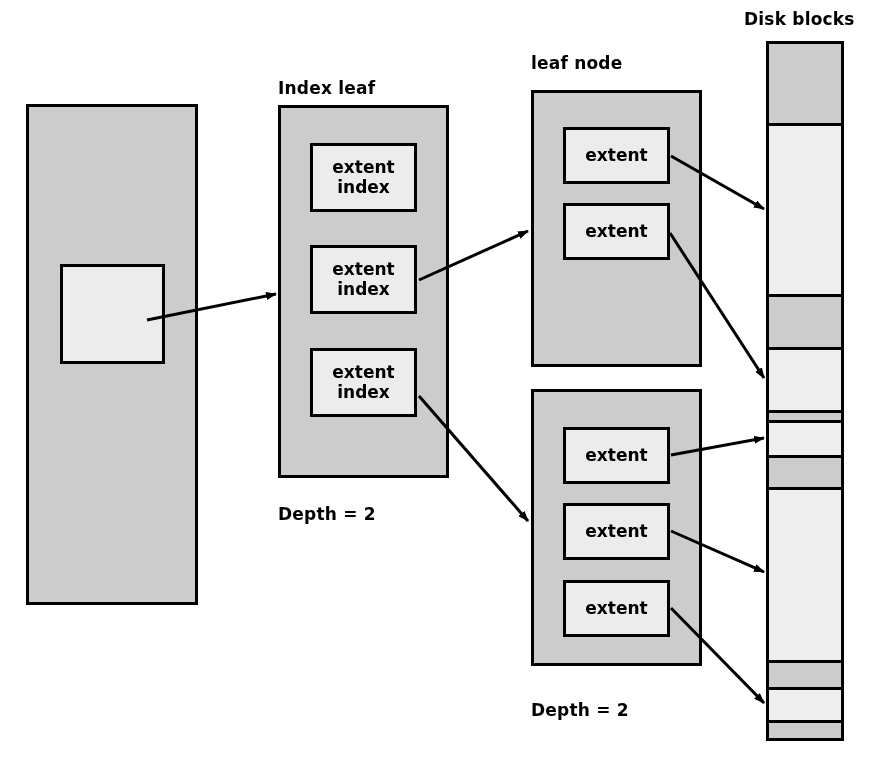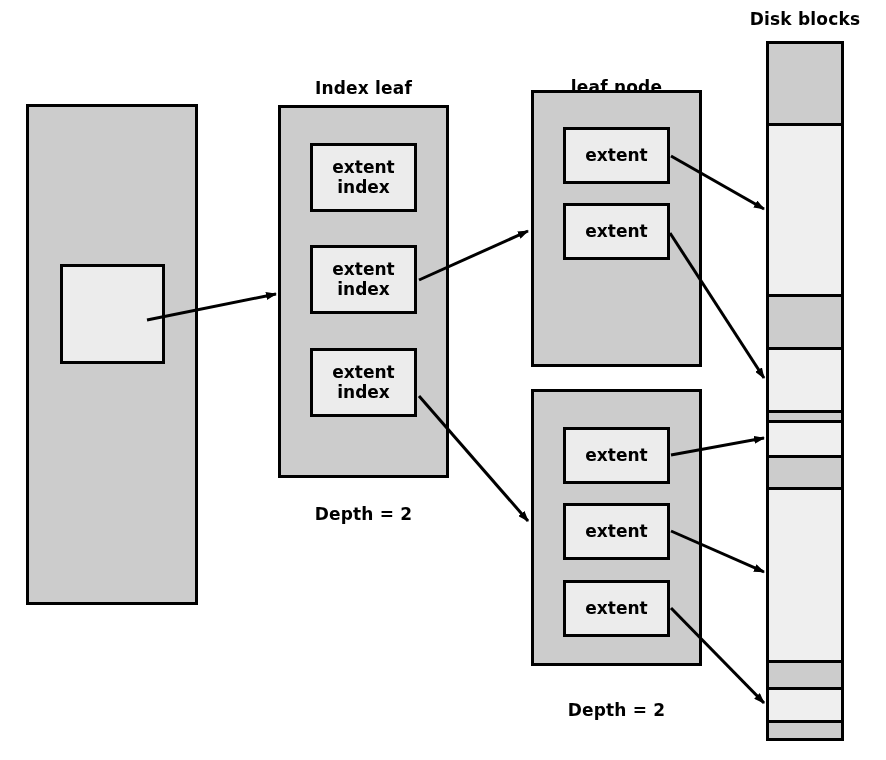--- a/index.html
+++ b/index.html
@@ -14,21 +14,21 @@
     background: #ffffff;
     font-family: "DejaVu Sans", "Liberation Sans", sans-serif;
     overflow: hidden;
   }
   .label {
     position: absolute;
     font-weight: bold;
     font-size: 17px;
     color: #000000;
     white-space: nowrap;
-    text-align: center;
+    text-align: left;
     letter-spacing: 0.2px;
   }
   .node-box {
     position: absolute;
     background: #cccccc;
     border: 3px solid #000000;
     box-sizing: border-box;
   }
   .inner-box {
     position: absolute;
@@ -66,21 +66,21 @@
   }
 </style>
 </head>
 <body>
 
 <div id="canvas">
 
 
   <div class="label" style="left:278px; top:78px; width:171px;">Index leaf</div>
 
-  <div class="label" style="left:531px; top:53px; width:171px;margin-top:24px;">leaf node</div>
+  <div class="label" style="left:531px; top:53px; width:171px;">leaf node</div>
 
   <div class="label" style="left:744px; top:9px; width:122px;">Disk blocks</div>
 
   <div class="node-box" style="left:26px; top:104px; width:172px; height:501px;"></div>
   <div class="inner-box" style="left:60px; top:264px; width:105px; height:100px;"></div>
 
   <div class="node-box" style="left:278px; top:105px; width:171px; height:373px;"></div>
 
   <div class="inner-box" style="left:310px; top:143px; width:107px; height:69px;">
     <span>extent</span>

